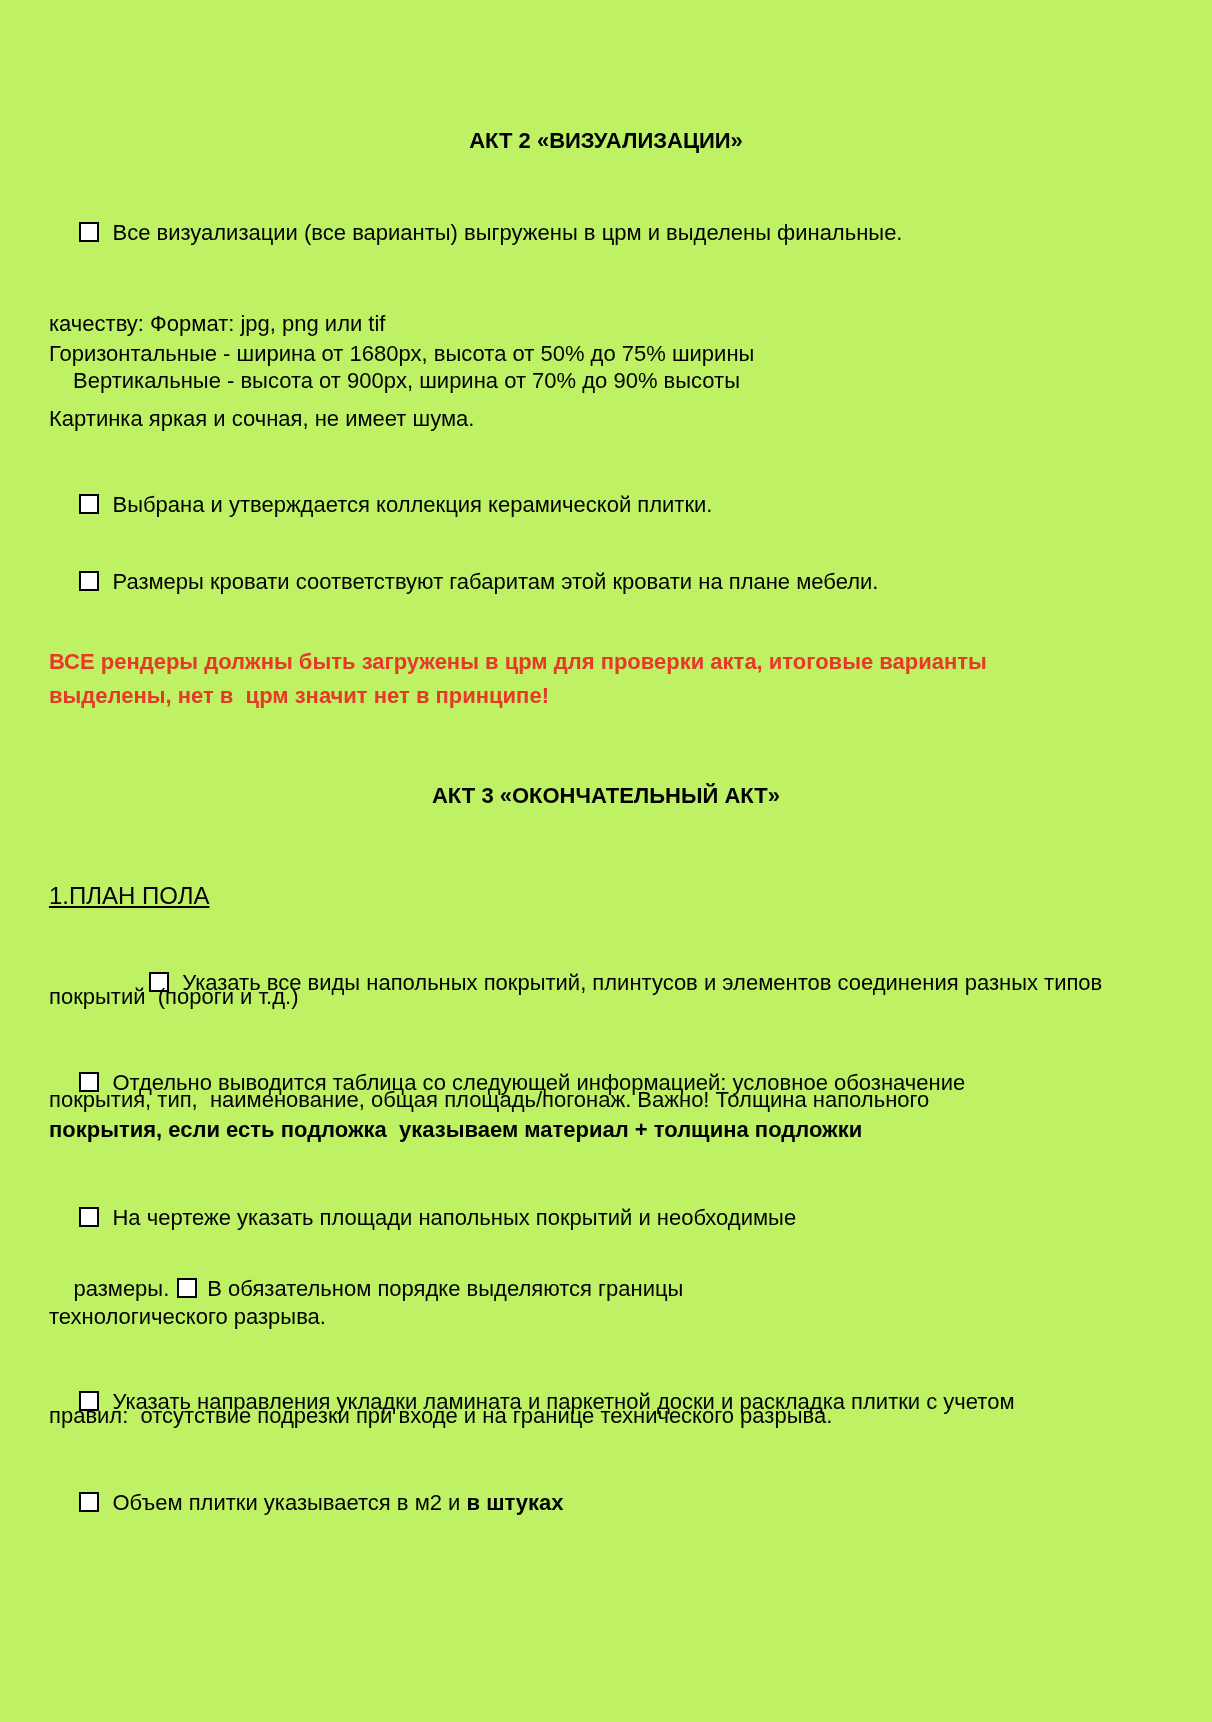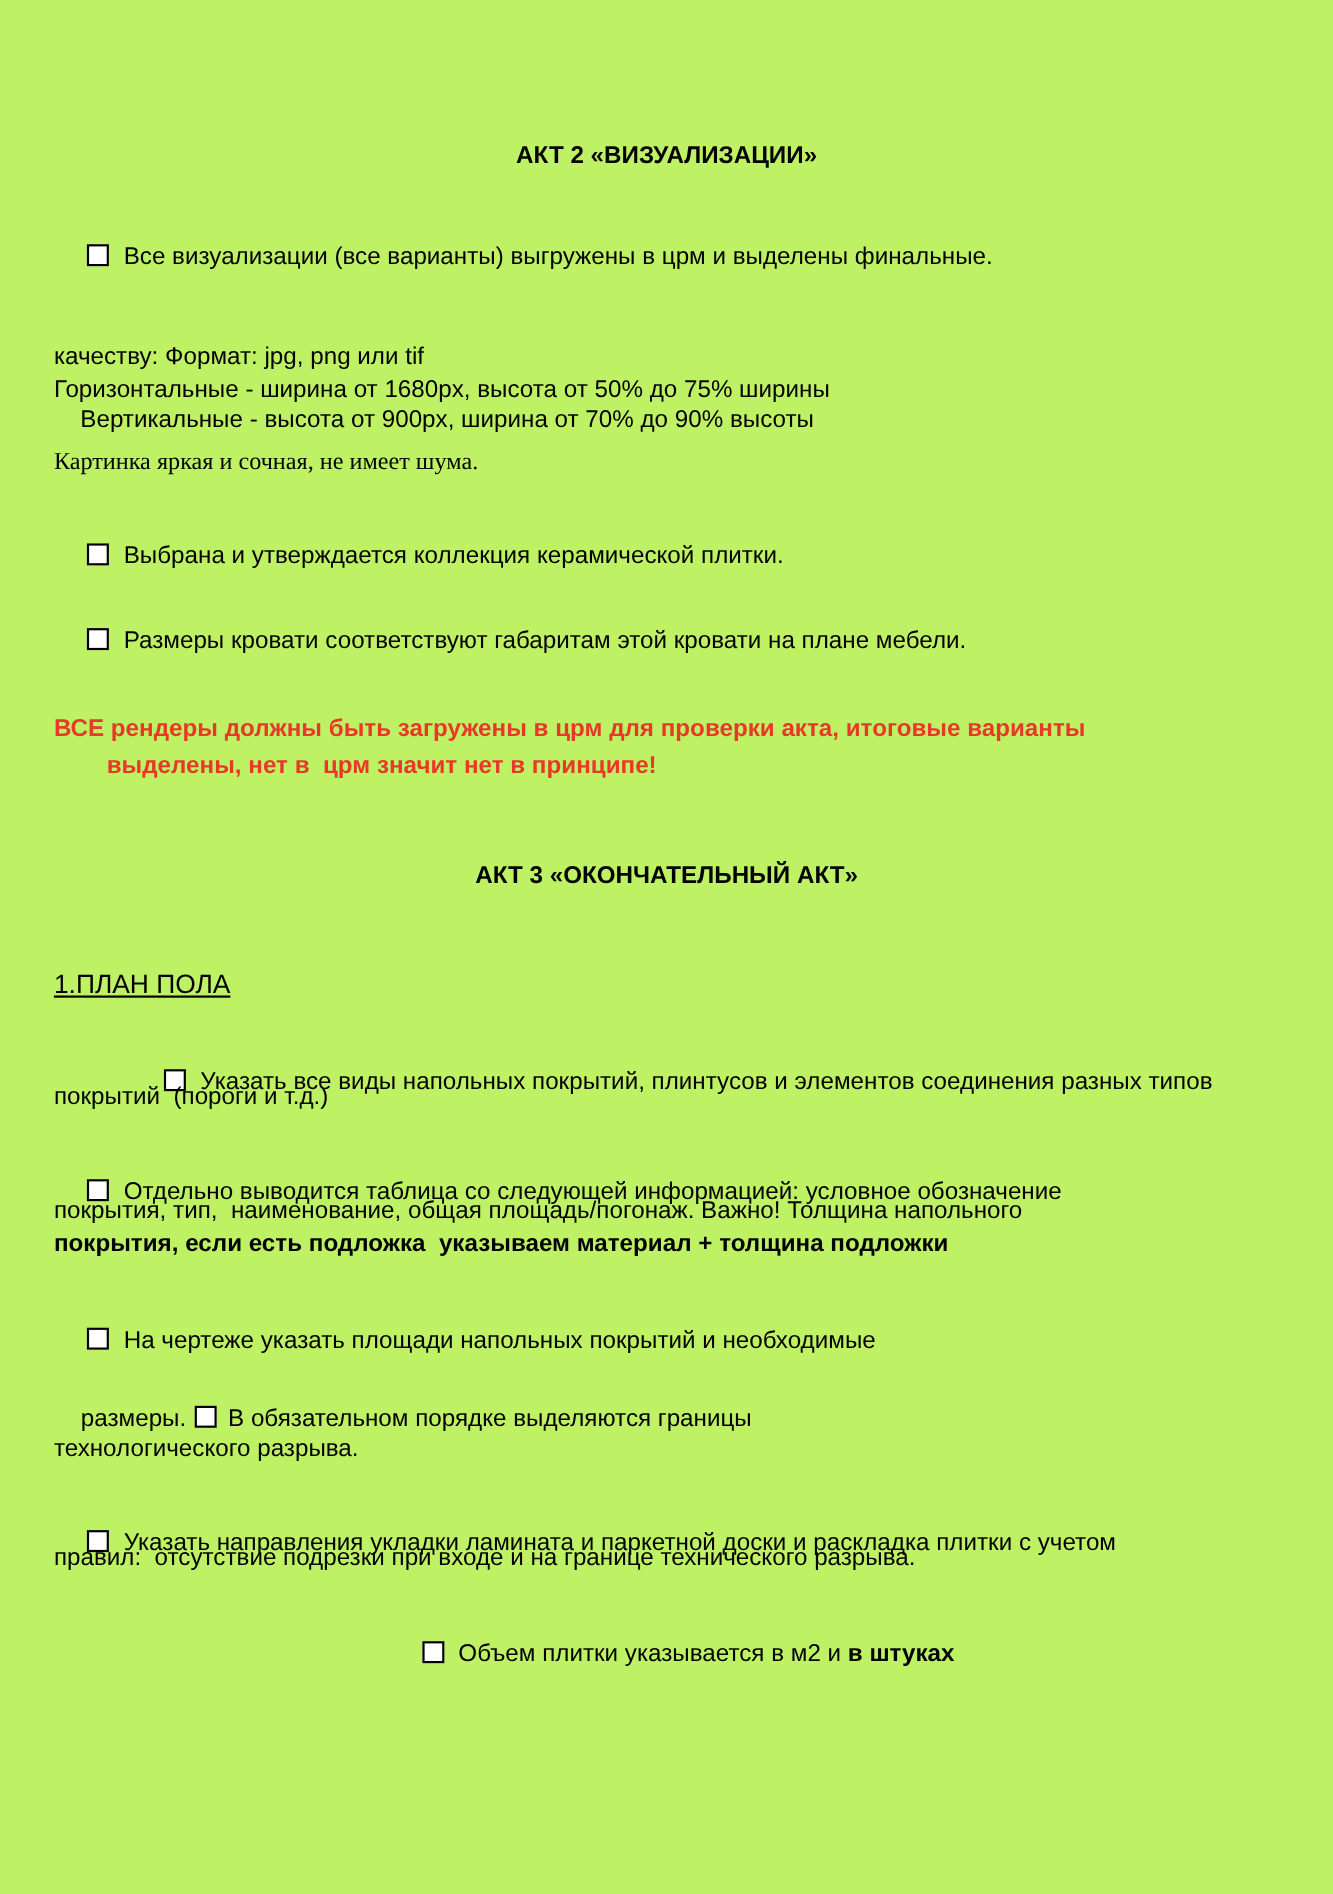--- a/index.html
+++ b/index.html
@@ -66,32 +66,32 @@
 
   <div class="center-title" style="top:128px;">АКТ 2 «ВИЗУАЛИЗАЦИИ»</div>
 
   <div class="line" style="top:194px;">
     <span class="checkbox"></span><span>Все визуализации (все варианты) выгружены в црм и выделены финальные.</span>
   </div>
 
   <div class="line" style="top:311px;">качеству: Формат: jpg, png или tif</div>
   <div class="line" style="top:341px;">Горизонтальные - ширина от 1680px, высота от 50% до 75% ширины</div>
   <div class="line" style="top:368px;margin-left:24px;">Вертикальные - высота от 900px, ширина от 70% до 90% высоты</div>
-  <div class="line" style="top:406px;font-family:Liberation Serif, serif;">Картинка яркая и сочная, не имеет шума.</div>
+  <div class="line" style="top:406px;">Картинка яркая и сочная, не имеет шума.</div>
 
   <div class="line" style="top:466px;">
     <span class="checkbox"></span><span>Выбрана и утверждается коллекция керамической плитки.</span>
   </div>
 
   <div class="line" style="top:543px;">
     <span class="checkbox"></span><span>Размеры кровати соответствуют габаритам этой кровати на плане мебели.</span>
   </div>
 
   <div class="line warning" style="top:649px;">ВСЕ рендеры должны быть загружены в црм для проверки акта, итоговые варианты</div>
-  <div class="line warning" style="top:683px;margin-left:48px;">выделены, нет в  црм значит нет в принципе!</div>
+  <div class="line warning" style="top:683px;">выделены, нет в  црм значит нет в принципе!</div>
 
   <div class="center-title" style="top:783px;">АКТ 3 «ОКОНЧАТЕЛЬНЫЙ АКТ»</div>
 
   <div class="section-heading" style="top:882px;">1.ПЛАН ПОЛА</div>
 
   <div class="line" style="top:944px;text-align:center;">
     <span class="checkbox"></span><span>Указать все виды напольных покрытий, плинтусов и элементов соединения разных типов</span>
   </div>
   <div class="line" style="top:984px;">покрытий  (пороги и т.д.)</div>
 
@@ -108,17 +108,17 @@
   <div class="line" style="top:1250px;">
     <span>размеры.</span><span class="checkbox inline-mid"></span><span>В обязательном порядке выделяются границы</span>
   </div>
   <div class="line" style="top:1304px;">технологического разрыва.</div>
 
   <div class="line" style="top:1363px;">
     <span class="checkbox"></span><span>Указать направления укладки ламината и паркетной доски и раскладка плитки с учетом</span>
   </div>
   <div class="line" style="top:1403px;">правил:  отсутствие подрезки при входе и на границе технического разрыва.</div>
 
-  <div class="line" style="top:1464px;text-align:center;">
+  <div class="line" style="top:1464px;">
     <span class="checkbox"></span><span>Объем плитки указывается в м2 и </span><span class="bold">в штуках</span>
   </div>
 
 </div>
 
 </body></html>

